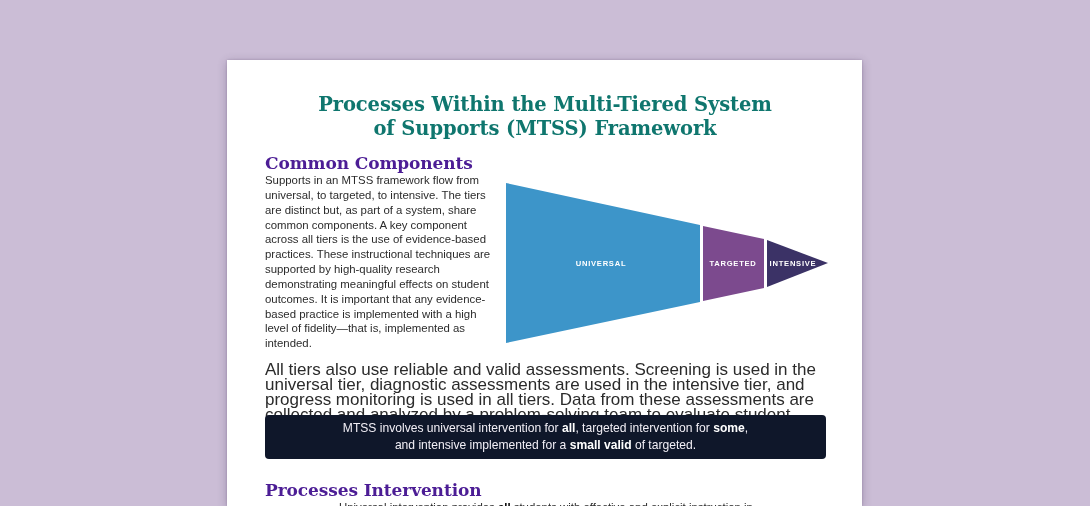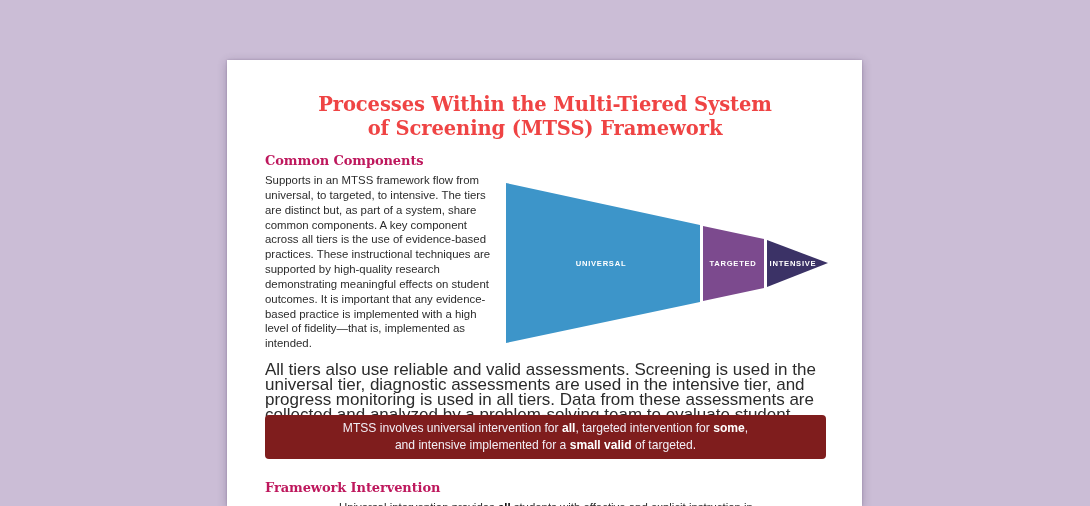--- a/index.html
+++ b/index.html
@@ -46,32 +46,32 @@
   .doc-title {
     position: absolute;
     left: 38px;
     top: 33px;
     width: 560px;
     text-align: center;
     font-family: "DejaVu Serif", "Liberation Serif", serif;
     font-weight: bold;
     font-size: 19.5px;
     line-height: 23.5px;
-    color: #ef4444;
+    color: #0f766e;
     letter-spacing: -0.1px;
   }
   .doc-title .ln { display: block; }
 
   
   .section-heading {
     position: absolute;
     font-family: "DejaVu Serif", "Liberation Serif", serif;
     font-weight: bold;
-    font-size: 13px;
-    color: #be185d;
+    font-size: 17px;
+    color: #4c1d95;
     letter-spacing: -0.1px;
   }
   #heading-common { left: 38px; top: 93px; }
   #heading-universal { left: 38px; top: 420px; }
 
   
   .col-text {
     position: absolute;
     left: 38px;
     top: 113px;
@@ -110,21 +110,21 @@
     fill: #ffffff;
   }
 
   
   .callout {
     position: absolute;
     left: 38px;
     top: 355px;
     width: 561px;
     height: 44px;
-    background: #7f1d1d;
+    background: #0f172a;
     border-radius: 4px;
     display: flex;
     align-items: center;
     justify-content: center;
   }
   .callout-text {
     width: 100%;
     text-align: center;
     color: #f2eff6;
     font-size: 12.1px;
@@ -151,21 +151,21 @@
 </head>
 <body>
 
 <div class="page-stage">
 
   <div class="doc-card">
     <div class="doc-inner">
 
       <div class="doc-title">
         <span class="ln">Processes Within the Multi-Tiered System</span>
-        <span class="ln">of Screening (MTSS) Framework</span>
+        <span class="ln">of Supports (MTSS) Framework</span>
       </div>
 
       <div class="section-heading" id="heading-common">Common Components</div>
 
       <div class="col-text">Supports in an MTSS framework flow from universal, to targeted, to intensive. The tiers are distinct but, as part of a system, share common components. A key component across all tiers is the use of evidence-based practices. These instructional techniques are supported by high-quality research demonstrating meaningful effects on student outcomes. It is important that any evidence-based practice is implemented with a high level of fidelity—that is, implemented as intended.</div>
 
       <div class="tier-diagram">
         <svg width="324" height="162" viewBox="0 0 324 162" xmlns="http://www.w3.org/2000/svg">
 
           <polygon points="1,1 1,161 195,120 195,43" fill="#3d95c9"></polygon>
@@ -182,20 +182,20 @@
 
       <div class="wide-text">All tiers also use reliable and valid assessments. Screening is used in the universal tier, diagnostic assessments are used in the intensive tier, and progress monitoring is used in all tiers. Data from these assessments are collected and analyzed by a problem-solving team to evaluate student response to intervention and make informed data-based decisions.</div>
 
       <div class="callout">
         <div class="callout-text">
           <span class="ln"><span>MTSS involves universal intervention for </span><b>all</b><span>, targeted intervention for </span><b>some</b><span>,</span></span>
           <span class="ln"><span>and intensive implemented for a </span><b>small valid</b><span> of targeted.</span></span>
         </div>
       </div>
 
-      <div class="section-heading" id="heading-universal">Framework Intervention</div>
+      <div class="section-heading" id="heading-universal">Processes Intervention</div>
 
       <div class="clipped-text"><span>Universal intervention provides </span><b class="strong">all</b><span> students with effective and explicit instruction in</span></div>
 
     </div>
   </div>
 
 </div>
 
 </body></html>

